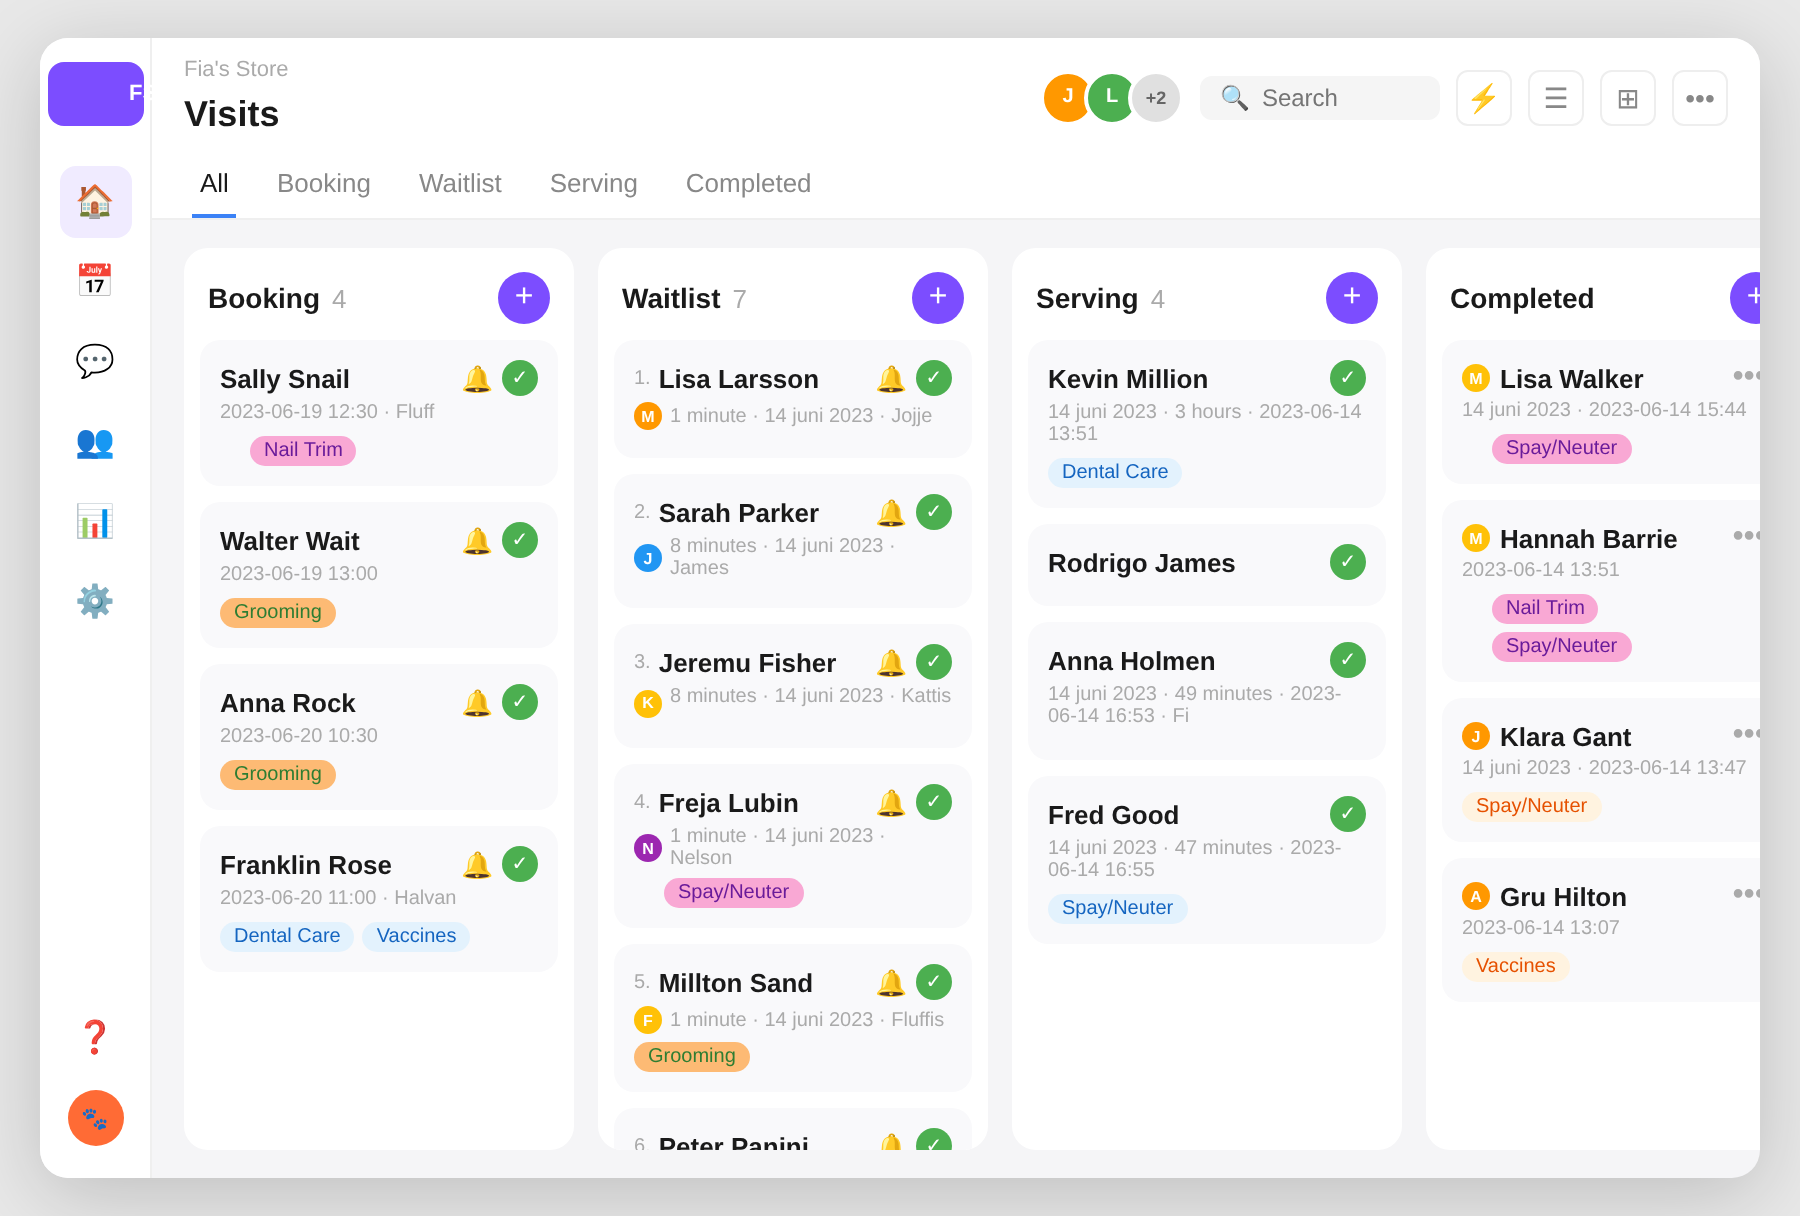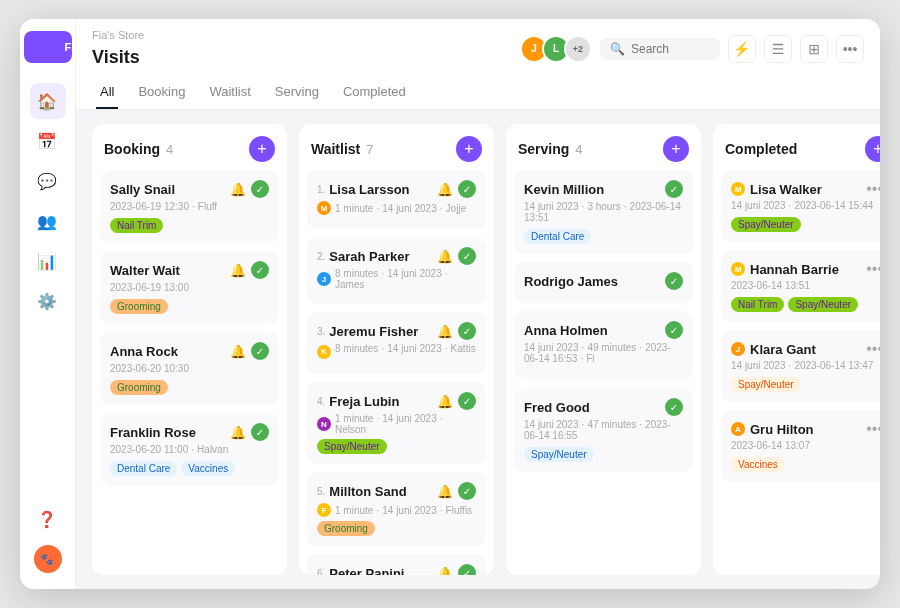--- a/index.html
+++ b/index.html
@@ -185,21 +185,21 @@
     .tab {
       font-size: 13px;
       padding: 8px 4px;
       cursor: pointer;
       color: #888;
       border-bottom: 2px solid transparent;
       font-weight: 500;
     }
     .tab.active {
       color: #1a1a1a;
-      border-bottom: 2px solid #0f172a;
+      border-bottom: 2px solid #3b82f6;
     }
     
     .board {
       display: flex;
       gap: 12px;
       padding: 14px 16px;
       flex: 1;
       overflow-x: auto;
       overflow-y: hidden;
     }
@@ -289,21 +289,21 @@
       flex-wrap: wrap;
       gap: 4px;
     }
     .tag {
       font-size: 10px;
       padding: 2px 7px;
       border-radius: 10px;
       font-weight: 500;
     }
     .tag-green { background: #fdba74; color: #2e7d32; }
-    .tag-purple { background: #84cc16; color: #6a1b9a; }
+    .tag-purple { background: #f9a8d4; color: #6a1b9a; margin-left: 15px; }
     .tag-blue { background: #e3f2fd; color: #1565c0; }
     .tag-orange { background: #fff3e0; color: #e65100; }
     .bell-icon { font-size: 13px; color: #ccc; }
     .check-icon {
       width: 18px;
       height: 18px;
       border-radius: 50%;
       background: #4caf50;
       display: flex;
       align-items: center;

